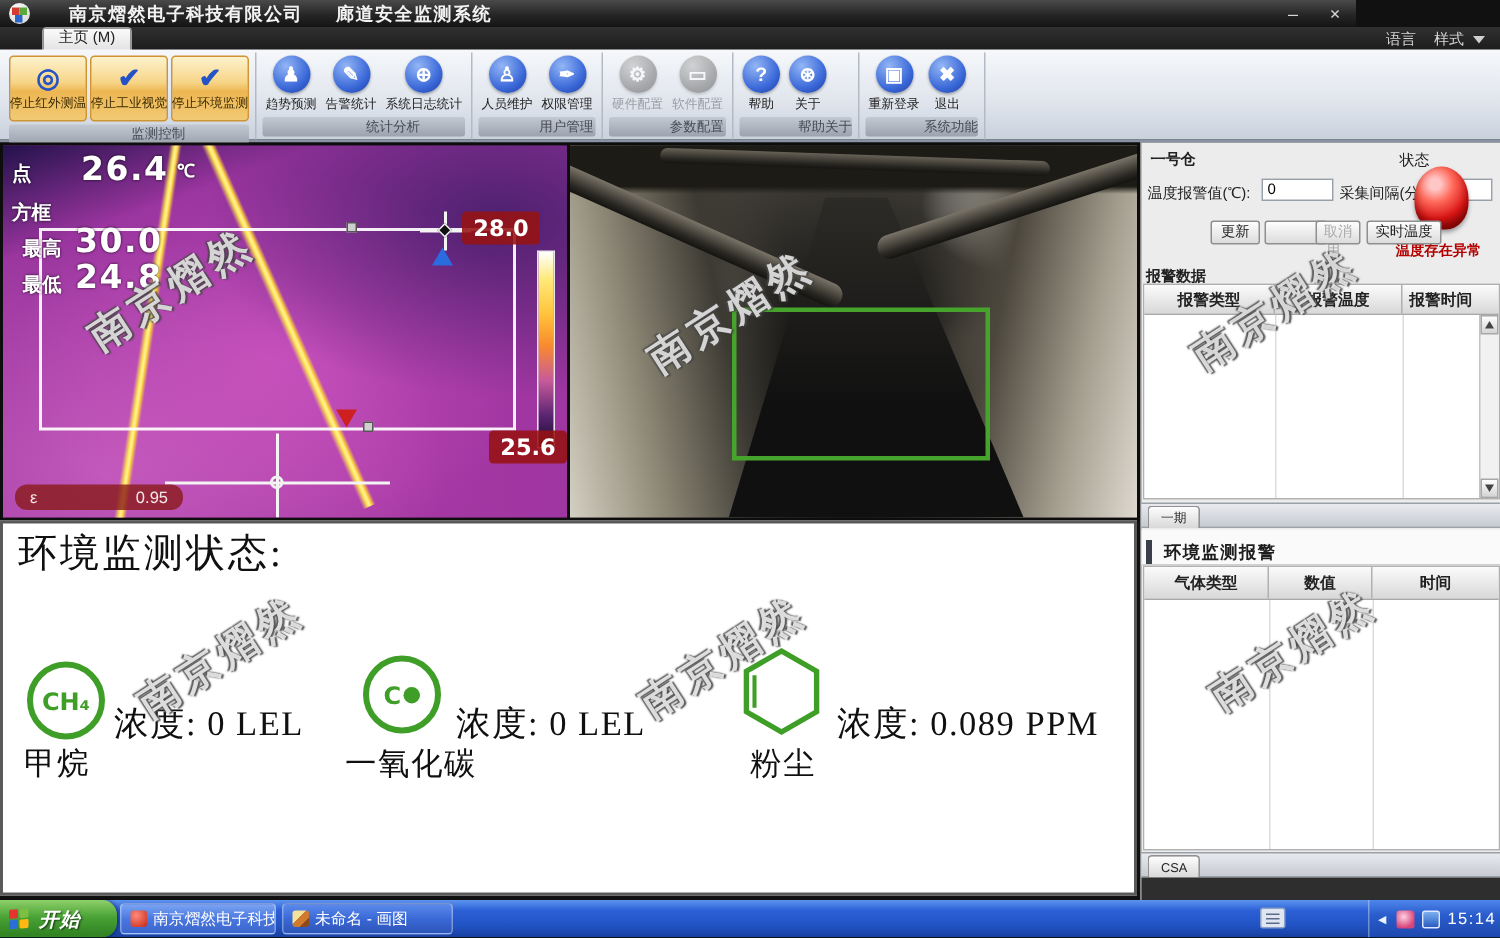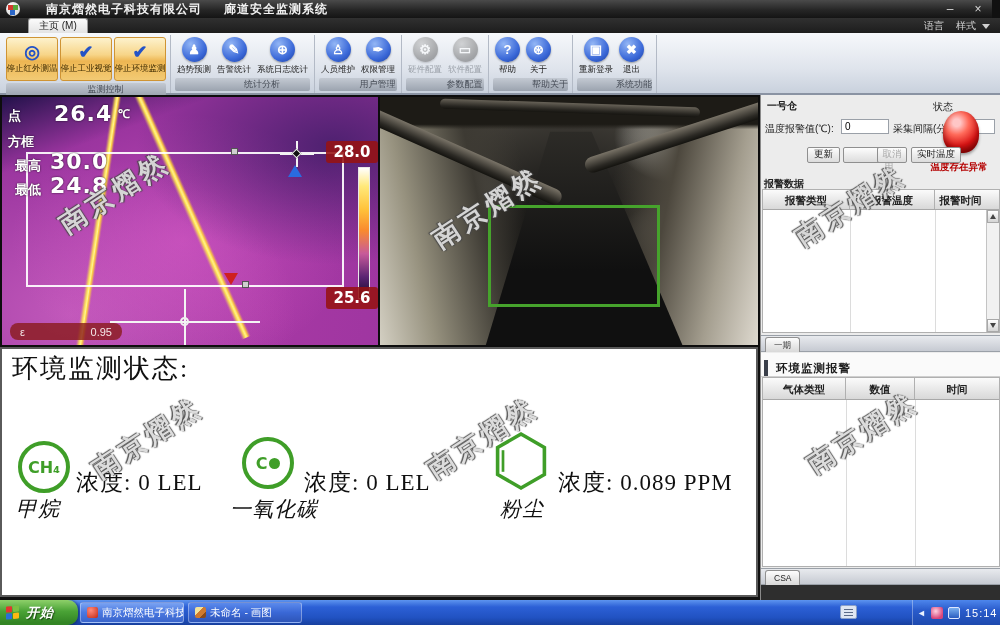--- a/index.html
+++ b/index.html
@@ -1,21 +1,21 @@
 <!DOCTYPE html>
 <html><head>
 <meta charset="utf-8">
 <style>
   * { margin:0; padding:0; box-sizing:border-box; }
   html,body { background:#000; }
   .app { position:relative; width:1000px; height:625px; overflow:hidden;
          font-family:"Liberation Sans", sans-serif; background:#111; }
 
   
-  .titlebar { position:absolute; left:0; top:0; width:992px; height:18px;
+  .titlebar { position:absolute; left:0; top:0; width:904px; height:18px;
     background:linear-gradient(#4a4a4a,#262626 55%,#141414); display:flex; align-items:center; }
   .appicon { width:14px; height:14px; border-radius:50%; margin-left:6px;
     background:radial-gradient(circle at 35% 30%, #fefefe, #cfcfcf); position:relative; overflow:hidden; }
   .appicon i { position:absolute; width:5px; height:5px; }
   .appicon i.r { left:2px; top:3px; background:#d43a2f; }
   .appicon i.g { left:7px; top:3px; background:#58a83c; }
   .appicon i.b { left:4px; top:8px; background:#2a66c8; }
   .title-text { color:#f2f2f2; font-size:12px; font-weight:bold; margin-left:26px; letter-spacing:1px; }
   .subtitle-text { color:#f2f2f2; font-size:12px; font-weight:bold; margin-left:22px; letter-spacing:1px; }
   .wincontrols { position:absolute; right:6px; top:2px; display:flex; gap:12px; }
@@ -152,21 +152,21 @@
 
   
   .bottompanel { position:absolute; left:0; top:347px; width:758px; height:250px; background:#fff;
     border:2px solid #5a5a5a; }
   .envstat-title { position:absolute; left:10px; top:2px; font-family:"Liberation Serif", serif;
     font-size:26px; color:#101010; letter-spacing:2px; }
   .gas-circle { position:absolute; width:52px; height:52px; border:4px solid #3f9e28; border-radius:50%;
     color:#3f9e28; display:flex; align-items:center; justify-content:center; font-weight:bold;
     font-size:16px; font-family:"DejaVu Sans", sans-serif; }
   .co-dot { width:11px; height:11px; border-radius:50%; background:#3f9e28; margin-left:2px; }
-  .gas-name { position:absolute; font-family:"Liberation Serif", serif; font-size:21px; color:#101010; letter-spacing:1px;font-style:italic; }
+  .gas-name { position:absolute; font-family:"Liberation Serif", serif; font-size:21px; color:#101010; letter-spacing:1px; }
   .gas-read { position:absolute; font-family:"Liberation Serif", serif; font-size:23px; color:#101010; letter-spacing:1px; }
 
   
   .taskbar { position:absolute; left:0; top:600px; width:1000px; height:25px;
     background:linear-gradient(#5d94ef,#2c60d6 28%, #2152c2 70%, #173f9e); }
   .startbtn { position:absolute; left:0; top:0; width:78px; height:25px; border-radius:0 10px 10px 0;
     background:linear-gradient(#8ed06a,#4aa336 45%, #338524 90%); box-shadow:1px 0 3px rgba(0,0,0,.45);
     display:flex; align-items:center; gap:5px; padding-left:6px; cursor:default; }
   .xpflag { width:15px; height:14px; display:grid; grid-template-columns:6px 6px; grid-template-rows:6px 6px;
     gap:1px; transform:skewY(-5deg); }
@@ -345,21 +345,21 @@
       <span class="tlabel tsmall" style="left:6px; top:10px;">点</span>
       <span class="tlabel tbig" style="left:52px; top:4px;">26.4</span>
       <span class="tlabel tunit" style="left:116px; top:8px;">℃</span>
       <span class="tlabel tsmall" style="left:6px; top:36px;">方框</span>
       <span class="tlabel tsmall" style="left:13px; top:60px;">最高</span>
       <span class="tlabel tbig" style="left:48px; top:52px;">30.0</span>
       <span class="tlabel tsmall" style="left:13px; top:84px;">最低</span>
       <span class="tlabel tbig" style="left:48px; top:76px;">24.8</span>
 
       <div class="colorbar"></div>
-      <div class="badge" style="left:324px; top:44px;">28.0</div>
+      <div class="badge" style="left:306px; top:44px;">28.0</div>
       <div class="badge" style="left:324px; top:190px;">25.6</div>
 
       <div class="epsbar">
         <span>ε</span>
         <span>0.95</span>
       </div>
     </div>
 
     <div class="video">
       <div class="belt"></div>

